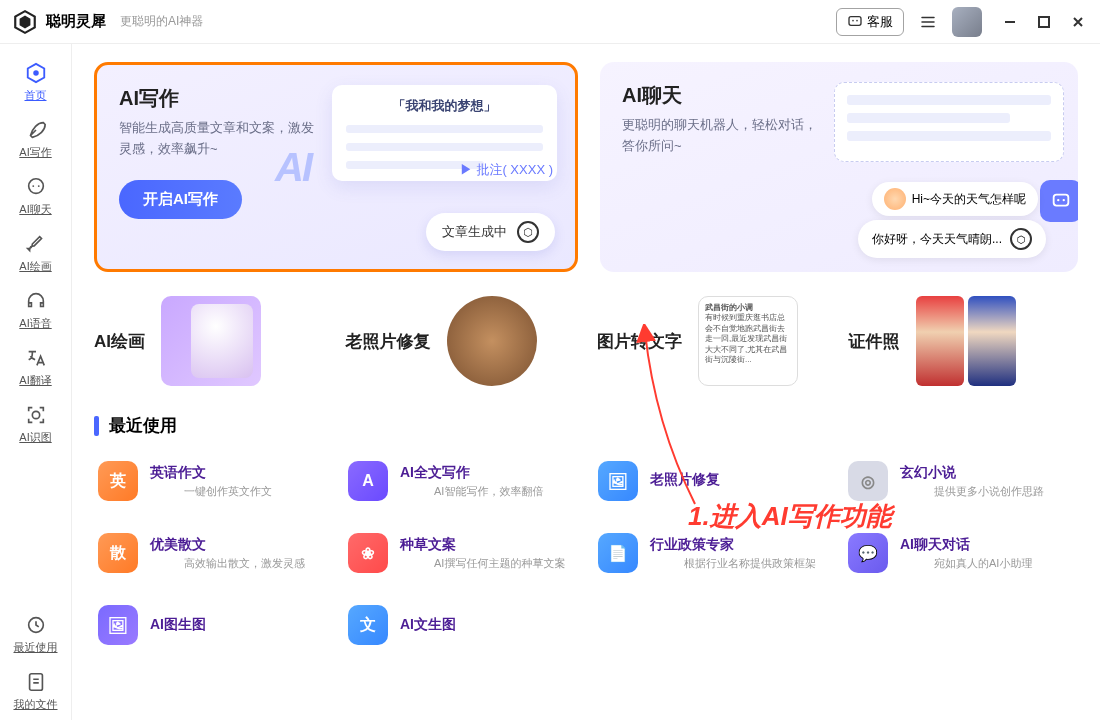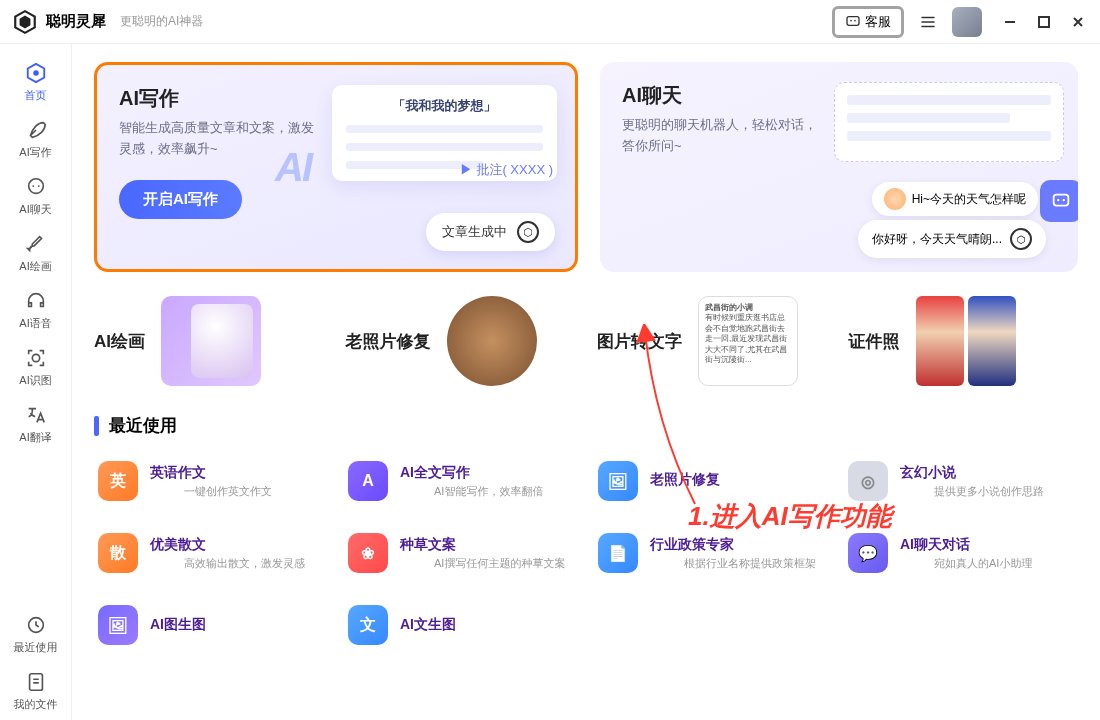--- a/index.html
+++ b/index.html
@@ -4,30 +4,30 @@
 <style>
 * { margin: 0; padding: 0; box-sizing: border-box; font-family: -apple-system, "PingFang SC", "Microsoft YaHei", sans-serif; }
 body { width: 1100px; height: 720px; background: #fff; overflow: hidden; position: relative; }
 
 
 .titlebar { height: 44px; display: flex; align-items: center; padding: 0 12px; border-bottom: 1px solid #eee; }
 .logo-icon { width: 26px; height: 26px; display: inline-flex; align-items: center; justify-content: center; }
 .app-name { font-weight: 700; font-size: 15px; margin-left: 8px; }
 .app-tagline { color: #999; font-size: 12px; margin-left: 14px; }
 .titlebar-spacer { flex: 1; }
-.cs-btn { display: flex; align-items: center; border: 3px solid #a3a3a3; border-radius: 6px; padding: 4px 10px; font-size: 13px; margin-right: 10px; cursor: pointer; }
+.cs-btn { display: flex; align-items: center; border: 1px solid #a3a3a3; border-radius: 6px; padding: 4px 10px; font-size: 13px; margin-right: 10px; cursor: pointer; }
 .cs-btn svg { margin-right: 4px; }
 .menu-btn { width: 28px; height: 28px; display: flex; align-items: center; justify-content: center; cursor: pointer; margin-right: 10px; }
 .avatar { width: 30px; height: 30px; border-radius: 6px; background: linear-gradient(135deg,#a8b0c0,#787e8c); margin-right: 18px; cursor: pointer; }
 .win-btns { display: flex; gap: 14px; }
 .win-btn { width: 20px; height: 20px; display: flex; align-items: center; justify-content: center; cursor: pointer; }
 
 
 .sidebar { position: absolute; left: 0; top: 44px; bottom: 0; width: 72px; border-right: 1px solid #eee; display: flex; flex-direction: column; align-items: center; padding-top: 10px; }
-.side-item { width: 60px; display: flex; flex-direction: column; align-items: center; padding: 8px 0; cursor: pointer; border-radius: 8px; color: #555; }
+.side-item { width: 60px; display: flex; flex-direction: column; align-items: center; padding: 8px 0; cursor: pointer; border-radius: 8px; color: #555; text-decoration: underline; }
 .side-item.active { color: #3b5bff; }
 .side-item .lbl { font-size: 11px; margin-top: 4px; }
 .side-sep { flex: 1; }
 
 
 .main { position: absolute; left: 72px; right: 0; top: 44px; bottom: 0; padding: 18px 22px; overflow: hidden; background: #fff; }
 
 
 .hero-row { display: flex; gap: 22px; }
 .hero-card { flex: 1; border-radius: 14px; padding: 20px 22px; position: relative; height: 210px; overflow: hidden; }
@@ -170,29 +170,29 @@
     <span class="lbl">AI绘画</span>
   </div>
   <div class="side-item">
     <svg width="22" height="22" viewBox="0 0 24 24">
         <path d="M4 14v-2a8 8 0 0116 0v2 M4 14v4h3v-4H4z M17 14v4h3v-4h-3z" fill="none" stroke="currentColor" stroke-width="1.8"></path>
       </svg>
     <span class="lbl">AI语音</span>
   </div>
   <div class="side-item">
     <svg width="22" height="22" viewBox="0 0 24 24">
+        <path d="M4 5h8M8 5v2c0 4-2 6-4 7 M6 10c1 2 3 3 5 4 M13 20l4-10 4 10 M14.5 17h5" fill="none" stroke="currentColor" stroke-width="1.8"></path>
+      </svg>
+    <span class="lbl">AI翻译</span>
+  </div>
+  <div class="side-item">
+    <svg width="22" height="22" viewBox="0 0 24 24">
         <path d="M4 8V4h4 M20 8V4h-4 M4 16v4h4 M20 16v4h-4 M8 12a4 4 0 108 0 4 4 0 00-8 0z" fill="none" stroke="currentColor" stroke-width="1.8"></path>
       </svg>
     <span class="lbl">AI识图</span>
-  </div>
-  <div class="side-item">
-    <svg width="22" height="22" viewBox="0 0 24 24">
-        <path d="M4 5h8M8 5v2c0 4-2 6-4 7 M6 10c1 2 3 3 5 4 M13 20l4-10 4 10 M14.5 17h5" fill="none" stroke="currentColor" stroke-width="1.8"></path>
-      </svg>
-    <span class="lbl">AI翻译</span>
   </div>
   <div class="side-sep"></div>
   <div class="side-item">
     <svg width="22" height="22" viewBox="0 0 24 24">
         <circle cx="12" cy="12" r="8" fill="none" stroke="currentColor" stroke-width="1.8"></circle>
         <path d="M12 8v4l3 2" stroke="currentColor" stroke-width="1.8" fill="none"></path>
       </svg>
     <span class="lbl">最近使用</span>
   </div>
   <div class="side-item">

